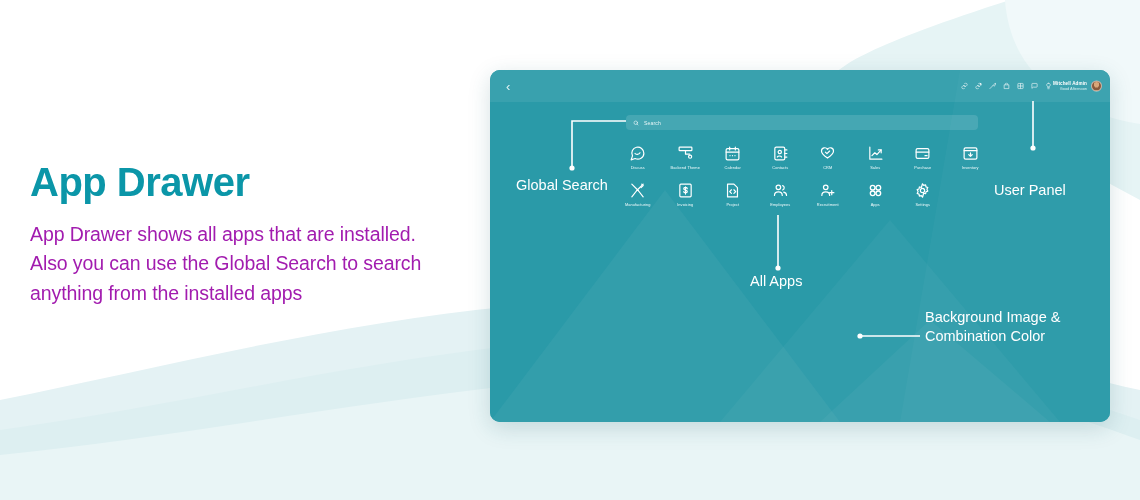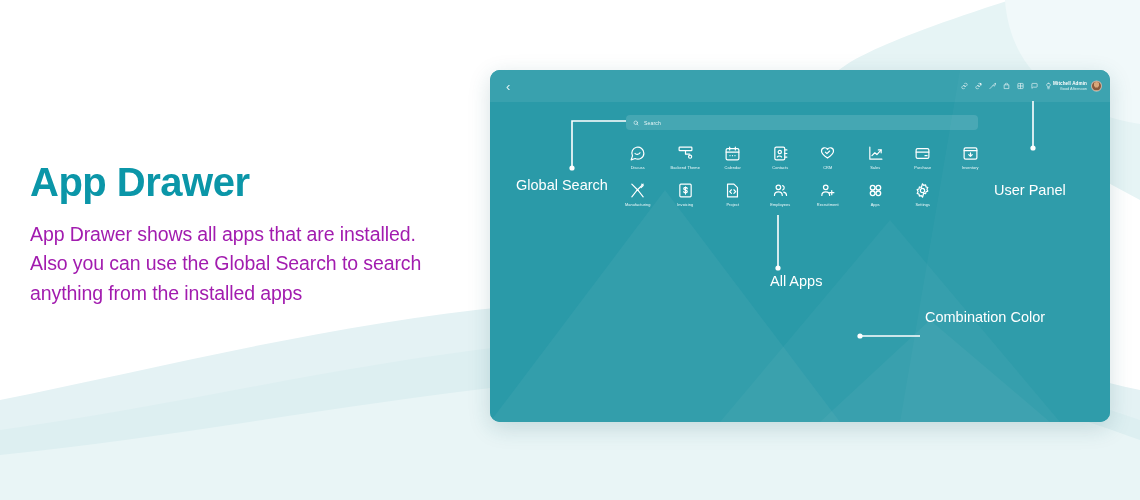--- a/index.html
+++ b/index.html
@@ -80,21 +80,21 @@
   .app-label {
     font-size:3.9px; color:#f0fbfc; letter-spacing:.08px;
     text-align:center; white-space:nowrap;
   }
 
   
   .anno { position:absolute; z-index:6; color:#ffffff; }
   .anno-text { font-size:14.5px; color:#ffffff; line-height:1.33; white-space:nowrap; }
 
   .a-global  { left:516px; top:176px; }
-  .a-allapps { left:750px; top:272px;margin-left:20px; }
+  .a-allapps { left:750px; top:272px; }
   .a-user    { left:994px; top:153px;margin-top:28px; }
   .a-combo   { left:925px; top:308px; }
 
   .connector { position:absolute; z-index:5; pointer-events:none; }
 </style>
 </head>
 <body>
 
 <svg class="bg-waves" width="1140" height="500" viewBox="0 0 1140 500">
   <path d="M1140 0 L1140 200 C1050 150 980 120 900 108 C820 96 760 80 1010 0 Z" fill="#e6f4f5"></path>
@@ -330,14 +330,15 @@
 
 <div class="anno a-allapps">
   <div class="anno-text">All Apps</div>
 </div>
 
 <div class="anno a-user">
   <div class="anno-text">User Panel</div>
 </div>
 
 <div class="anno a-combo">
+  <div class="anno-text">Background Image &amp;</div>
   <div class="anno-text">Combination Color</div>
 </div>
 
 </body></html>

